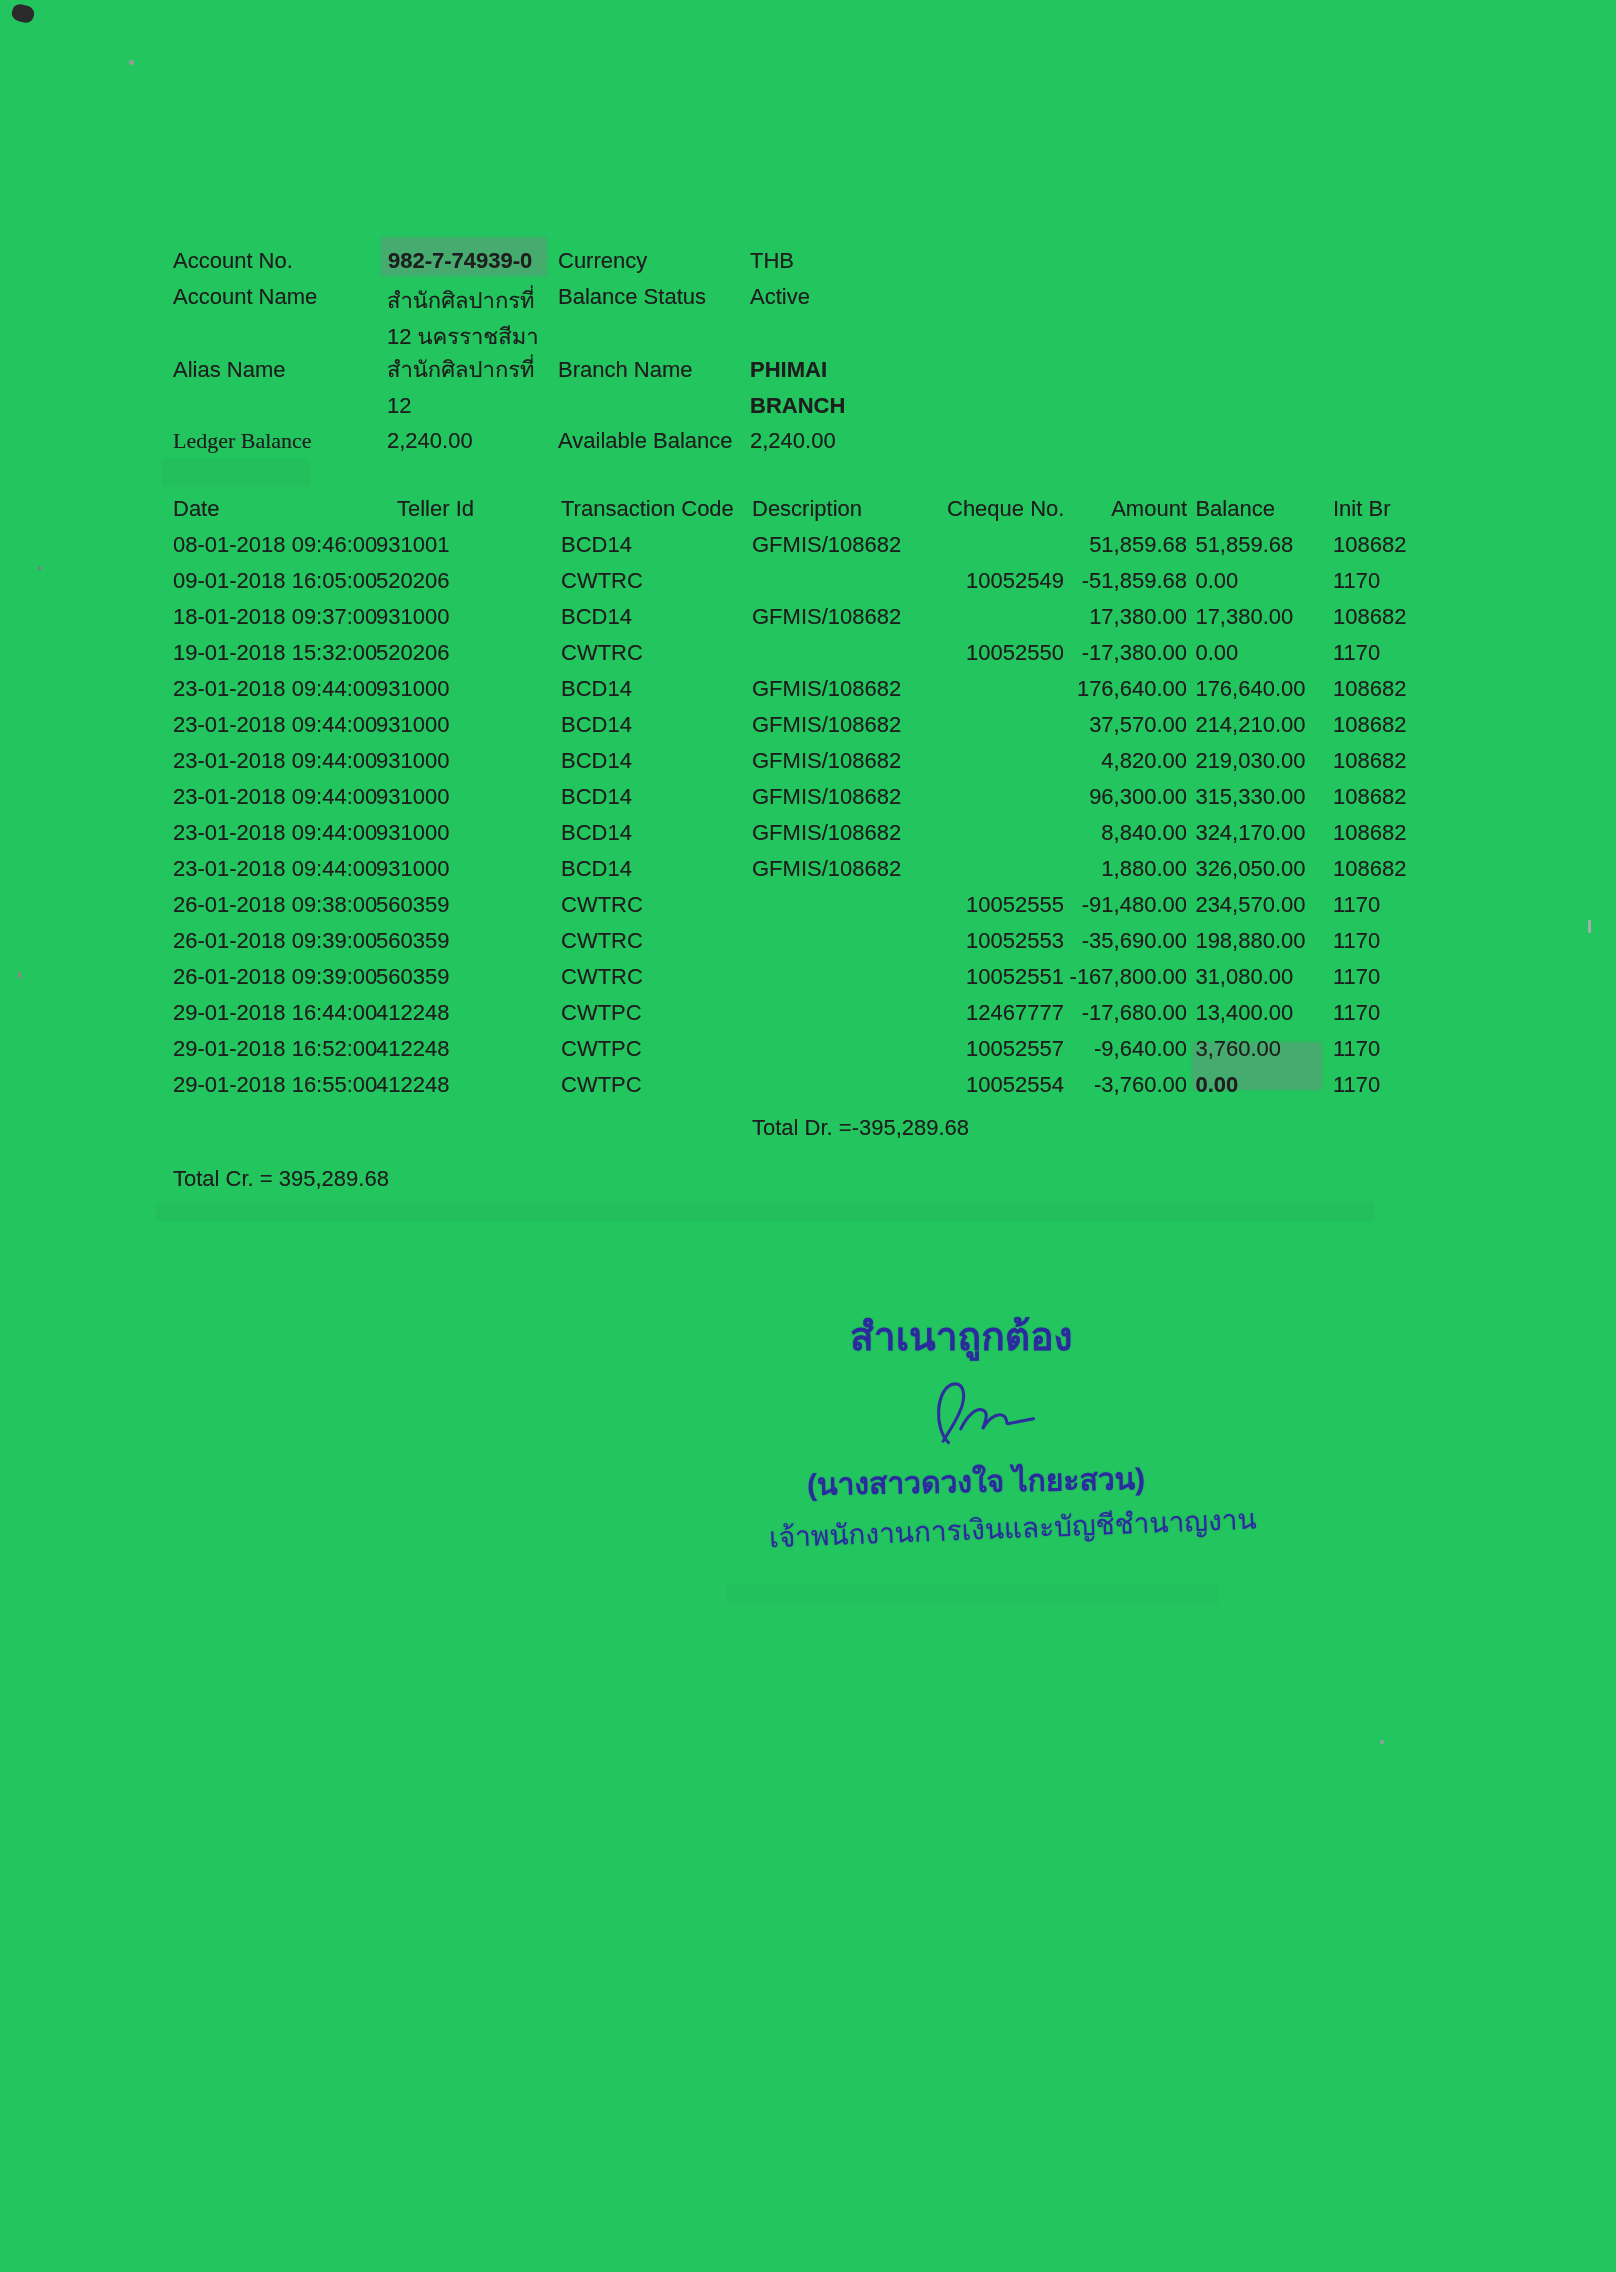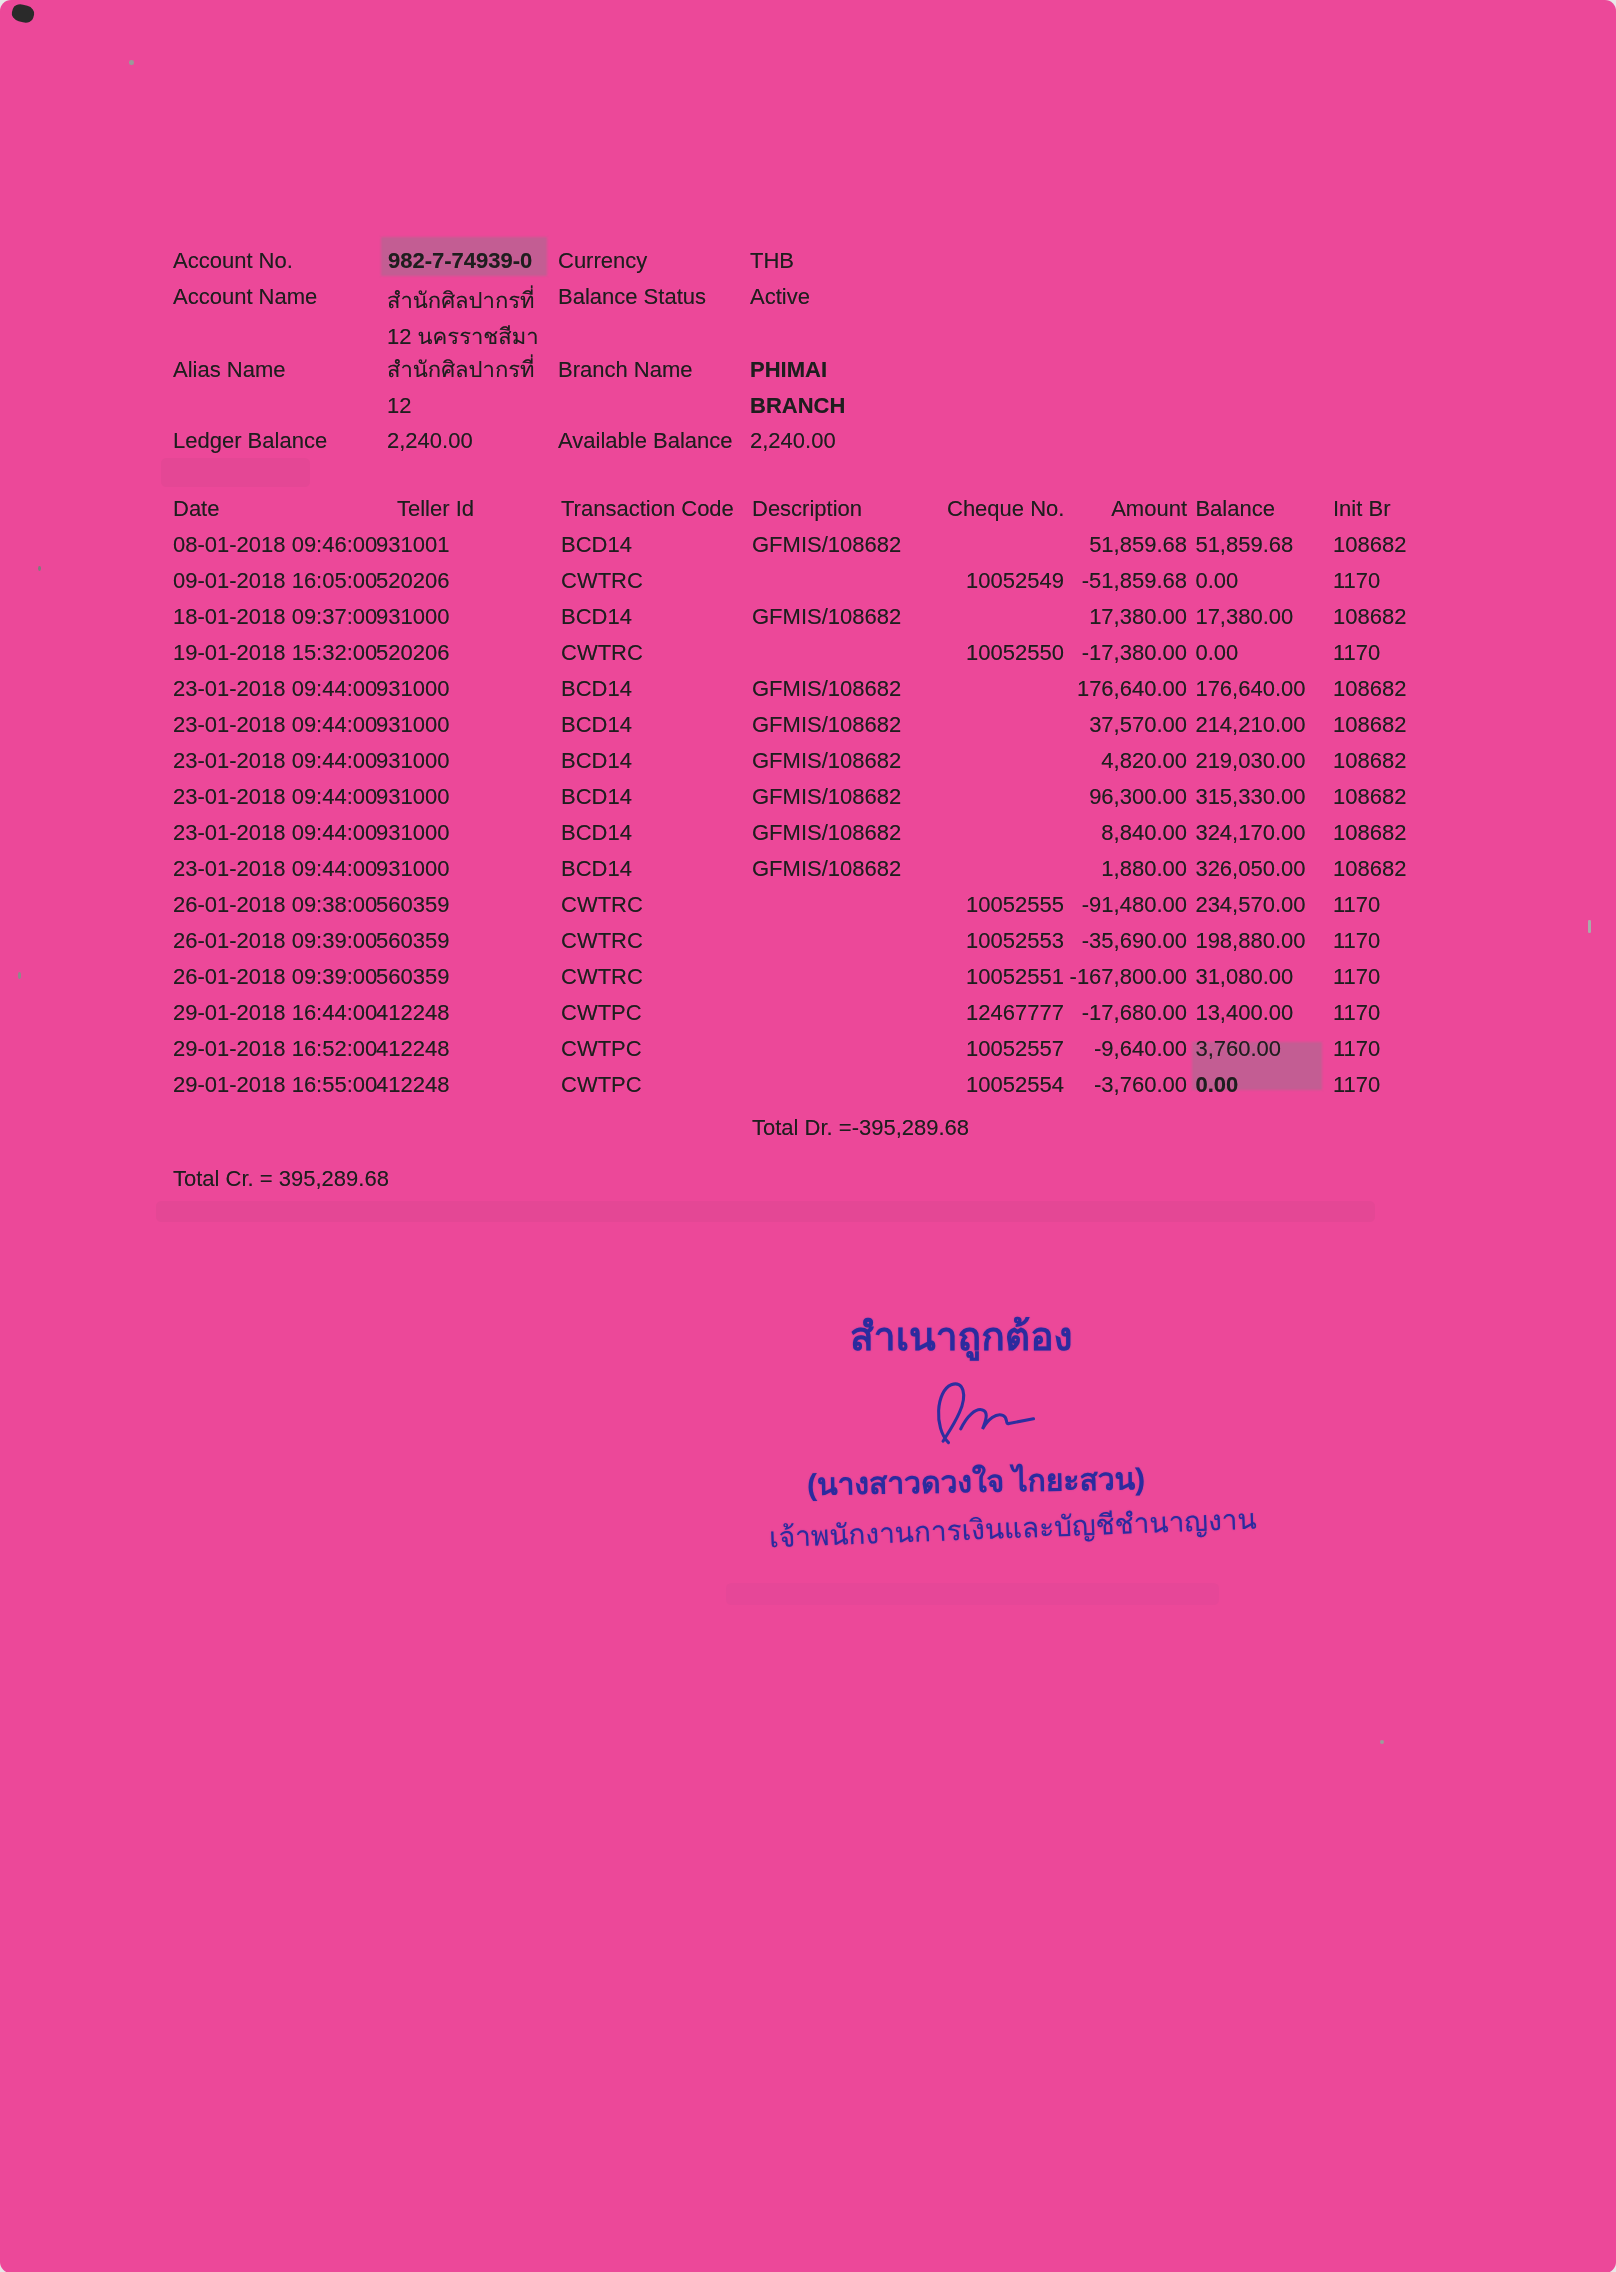--- a/index.html
+++ b/index.html
@@ -1,21 +1,20 @@
 <!DOCTYPE html>
 <html style="font-size:10.4px"><head>
 <meta charset="utf-8">
 <style>
   html,body{margin:0;padding:0;background:#e8e8e8;}
   .page{
     position:relative; width:1616px; height:2273px;
-    background:#ec4899; overflow:hidden;
+    background:#22c55e; overflow:hidden;
     font-family:"Liberation Sans","DejaVu Sans",sans-serif;
     color:#1e1e1e;
-    border-radius:11px;
   }
   .txt{
     position:absolute; font-size:22px; line-height:36px; white-space:nowrap;
     text-shadow:0 0 0.6px rgba(30,30,30,.45);
   }
   .wrapv{ white-space:normal; }
   .bold{ font-weight:bold; }
 
   
   .hl{ position:absolute; background:rgba(128,128,136,.38); filter:blur(1.3px); }
@@ -66,21 +65,21 @@
   <div class="txt" style="left:173px;top:279px;">Account Name</div>
   <div class="txt wrapv" style="left:387px;top:283px;width:176px;">สำนักศิลปากรที่ 12 นครราชสีมา</div>
   <div class="txt" style="left:558px;top:279px;">Balance Status</div>
   <div class="txt" style="left:750px;top:279px;">Active</div>
 
   <div class="txt" style="left:173px;top:352px;">Alias Name</div>
   <div class="txt wrapv" style="left:387px;top:352px;width:176px;">สำนักศิลปากรที่ 12</div>
   <div class="txt" style="left:558px;top:352px;">Branch Name</div>
   <div class="txt wrapv" style="left:750px;top:352px;width:123px;font-weight:bold;">PHIMAI BRANCH</div>
 
-  <div class="txt" style="left:173px;top:423px;">Ledger Balance</div>
+  <div class="txt" style="left:173px;top:423px;font-family:Liberation Serif, serif;">Ledger Balance</div>
   <div class="txt" style="left:387px;top:423px;">2,240.00</div>
   <div class="txt" style="left:558px;top:423px;">Available Balance</div>
   <div class="txt" style="left:750px;top:423px;">2,240.00</div>
 
   <div class="tbl">
     <div class="hcell">Date</div>
     <div class="hcell h-teller">Teller Id</div>
     <div class="hcell">Transaction Code</div>
     <div class="hcell">Description</div>
     <div class="hcell h-cheque">Cheque No.</div>

